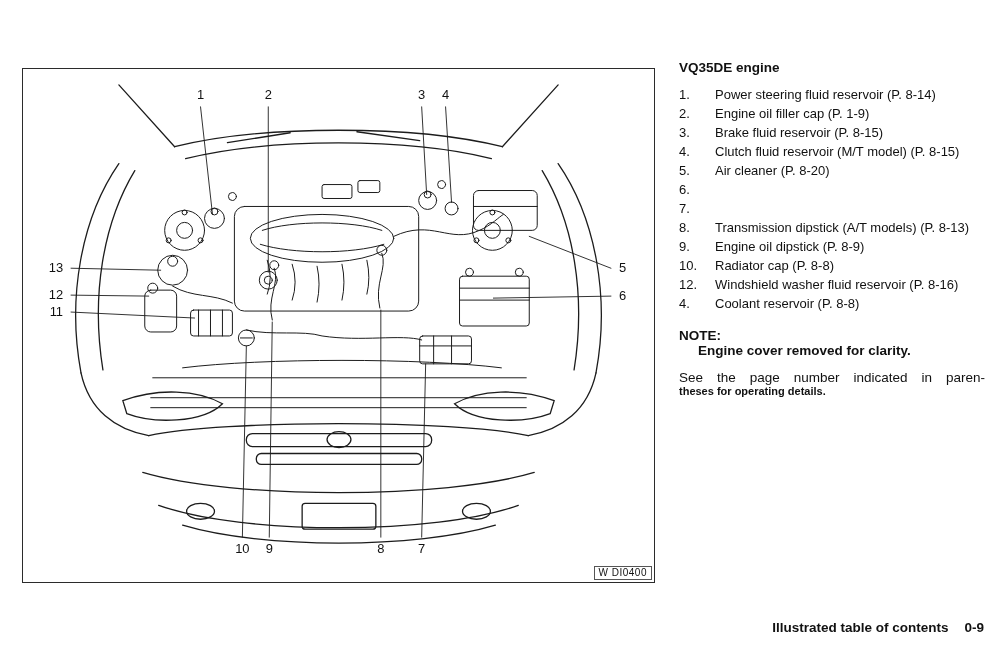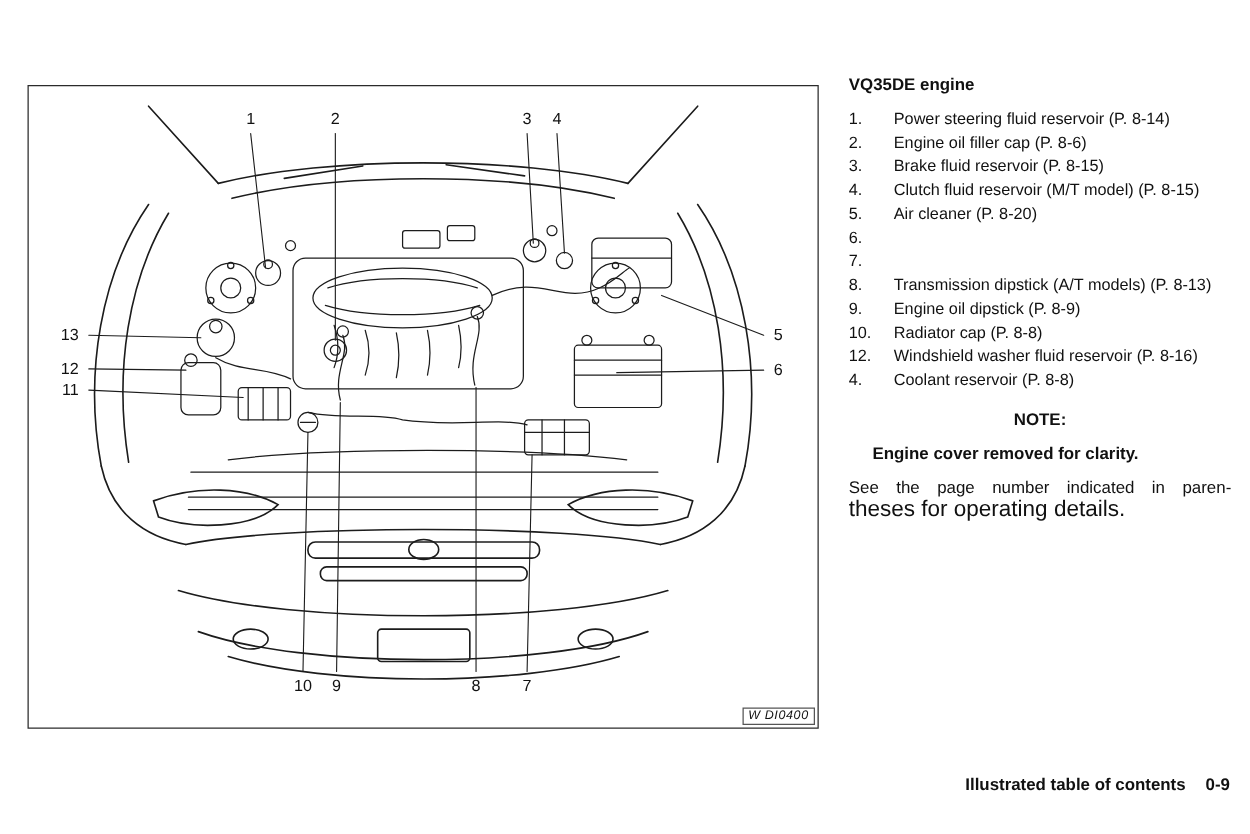--- a/index.html
+++ b/index.html
@@ -7,34 +7,34 @@
     position:relative; width:1000px; height:667px; background:#ffffff;
     font-family:"Liberation Sans", sans-serif; color:#111; overflow:hidden;
   }
   .diagram-panel {
     position:absolute; left:22px; top:68px; width:633px; height:515px;
     border:1px solid #2b2b2b; box-sizing:border-box; background:#fff;
   }
   .diagram-panel svg { width:100%; height:100%; display:block; }
   .figure-code {
     position:absolute; right:2px; bottom:2px; font-size:10px; line-height:12px;
-    border:1px solid #555; padding:0 4px; letter-spacing:.5px; background:#fff;font-style:italic;
+    border:1px solid #555; padding:0 4px; letter-spacing:.5px; background:#fff;
   }
   svg text.callout { font:13px "Liberation Sans", sans-serif; fill:#111; }
   .legend-panel { position:absolute; left:679px; top:60px; width:306px; }
   .legend-title { font-size:13.5px; font-weight:bold; margin:0 0 10px 0; }
   .legend-list { margin:0; padding:0; }
   .legend-item { display:flex; font-size:13px; line-height:19px; }
   .legend-num { flex:0 0 36px; }
   .legend-text { flex:1; }
-  .note-heading { font-size:13.5px; font-weight:bold; margin:15px 0 0 0;text-align:center; }
-  .note-line { font-size:13.5px; font-weight:bold; margin:12px 0 0 0;padding-left:19px; }
+  .note-heading { font-size:13.5px; font-weight:bold; margin:15px 0 0 0; }
+  .note-line { font-size:13.5px; font-weight:bold; margin:0 0 0 0;padding-left:19px; }
   .note-body1 { font-size:13.5px; font-weight:normal; margin:12px 0 0 0;
                 text-align:justify; text-align-last:justify; }
-  .note-body2 { font-size:18px; font-weight:normal; margin:0; }
+  .note-body2 { font-size:11px; font-weight:bold; margin:0; }
   .page-footer {
     position:absolute; right:16px; top:596px; font-size:13.5px; font-weight:bold;
     white-space:nowrap;
     margin-top:24px;
   }
   .page-footer .footer-page { margin-left:16px; }
 </style>
 </head>
 <body>
 
@@ -172,21 +172,21 @@
 
   <div class="legend-panel">
     <h3 class="legend-title">VQ35DE engine</h3>
     <div class="legend-list">
       <div class="legend-item">
           <span class="legend-num">1.</span>
           <span class="legend-text">Power steering fluid reservoir (P. 8-14)</span>
         </div>
       <div class="legend-item">
           <span class="legend-num">2.</span>
-          <span class="legend-text">Engine oil filler cap (P. 8-6)</span>
+          <span class="legend-text">Engine oil filler cap (P. 1-9)</span>
         </div>
       <div class="legend-item">
           <span class="legend-num">3.</span>
           <span class="legend-text">Brake fluid reservoir (P. 8-15)</span>
         </div>
       <div class="legend-item">
           <span class="legend-num">4.</span>
           <span class="legend-text">Clutch fluid reservoir (M/T model) (P. 8-15)</span>
         </div>
       <div class="legend-item">

